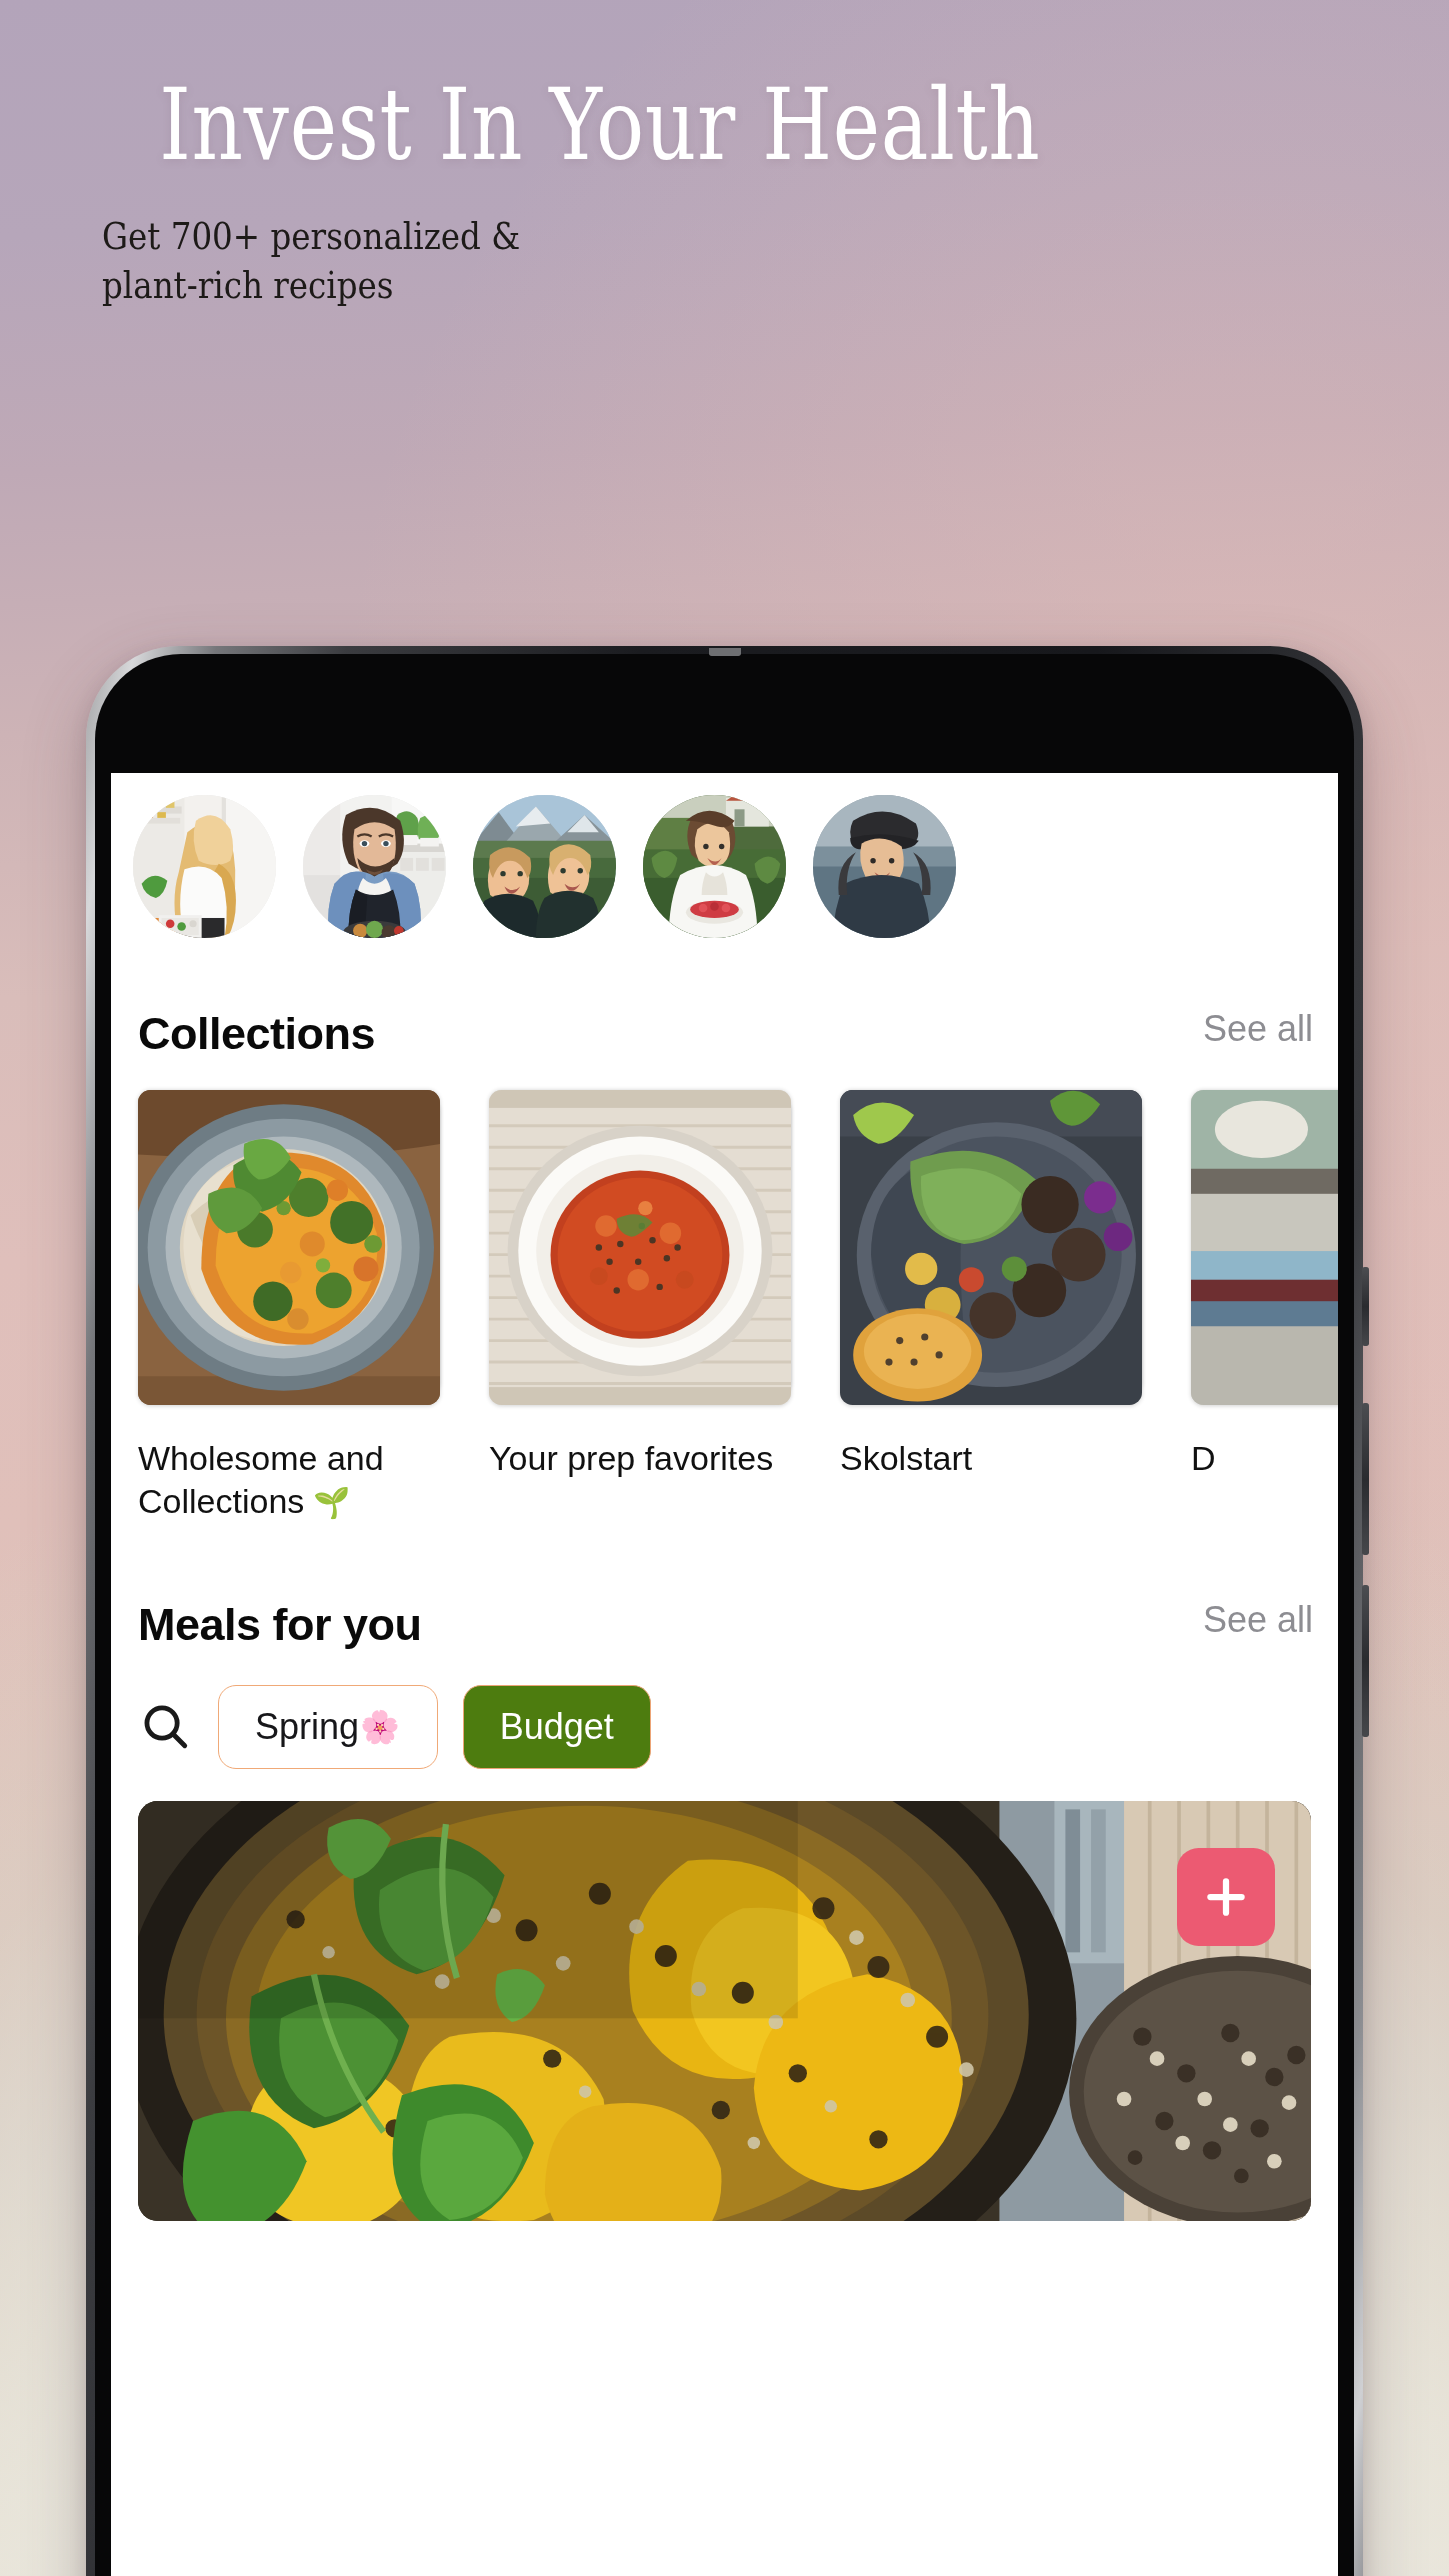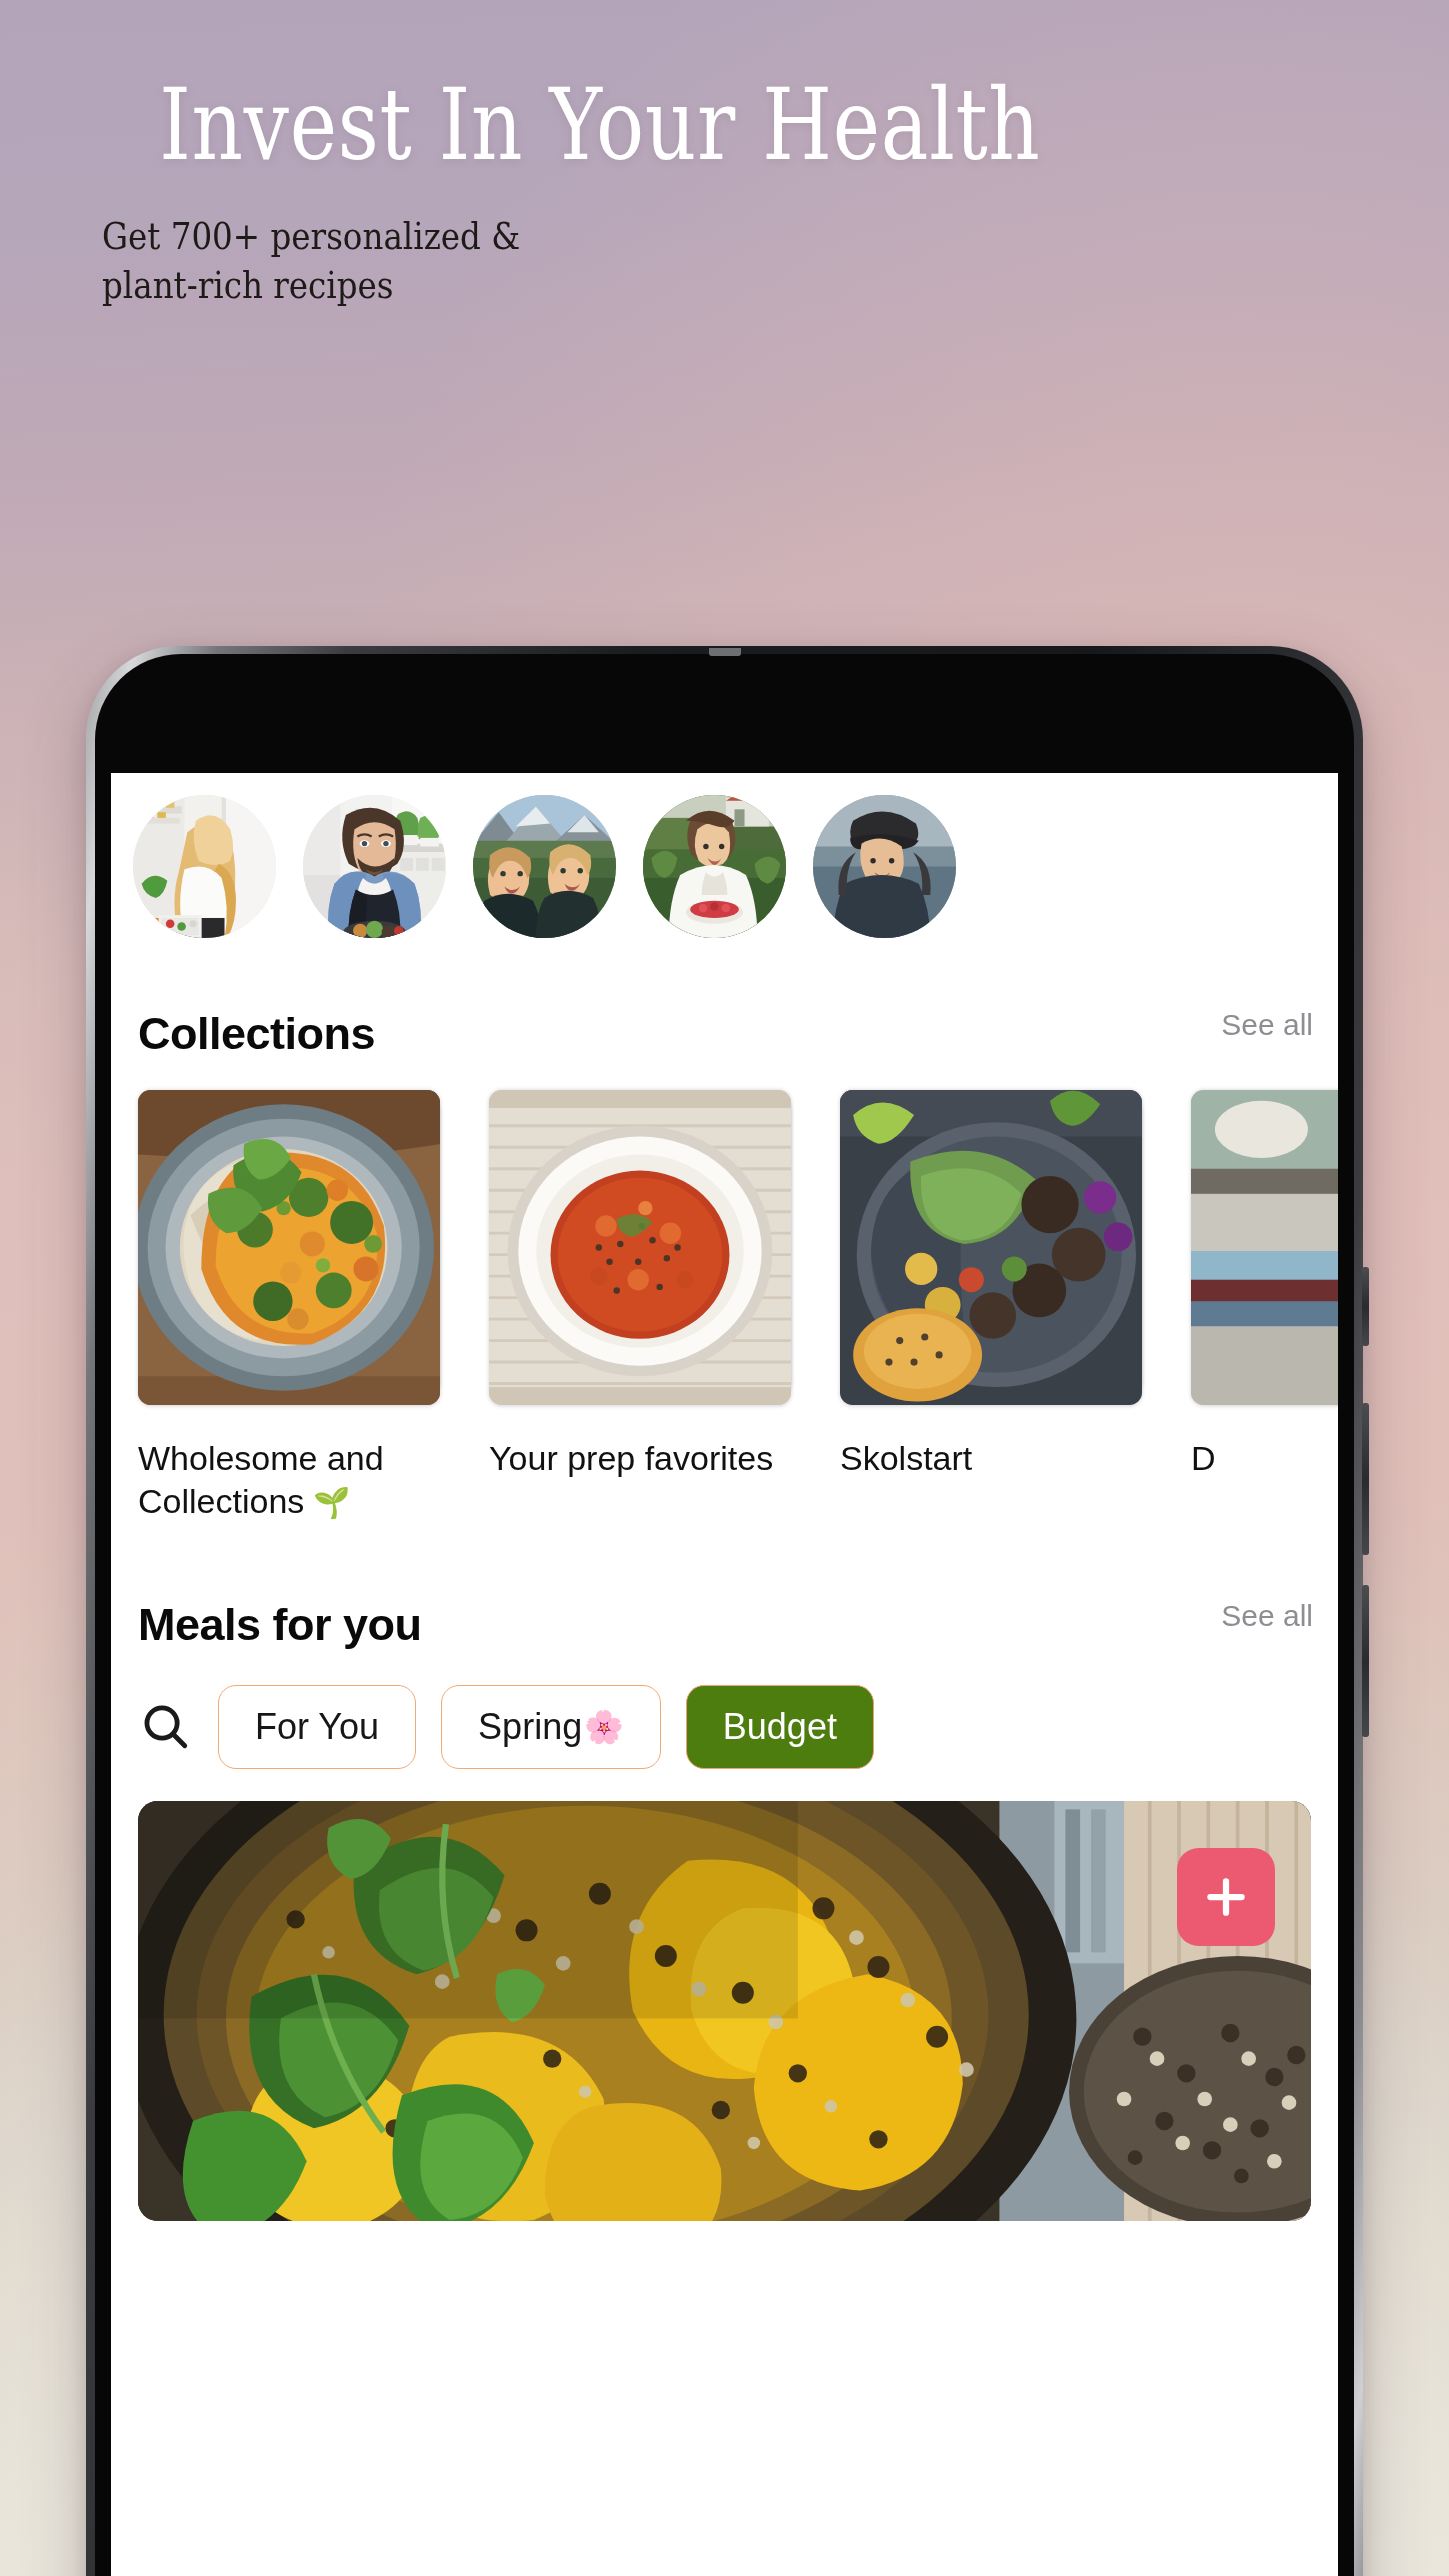--- a/index.html
+++ b/index.html
@@ -161,21 +161,21 @@
     justify-content: space-between;
     padding: 0 25px 0 27px;
   }
   .sec-title {
     font-size: 45px;
     font-weight: bold;
     color: #0a0a0a;
     letter-spacing: -0.5px;
   }
   .sec-seeall {
-    font-size: 30px;
+    font-size: 36px;
     color: #8d8d92;
   }
 
   
   .coll-row {
     display: flex;
     gap: 47px;
     padding-left: 27px;
     margin-top: 30px;
   }
@@ -670,23 +670,20 @@
         <div class="sec-title">Meals for you</div>
         <div class="sec-seeall">See all</div>
       </div>
 
       <div class="chips">
         <svg class="search-ic" viewBox="0 0 24 24" fill="none" stroke="#1a1a1a" stroke-width="2.1" stroke-linecap="round">
           <circle cx="10.5" cy="10.5" r="6.6"></circle>
           <line x1="15.4" y1="15.4" x2="20.4" y2="20.4"></line>
         </svg>
 
-        <div class="chip outline">
-          <span>For You</span>
-        </div>
 
         <div class="chip outline">
           <span>Spring</span>
           <span class="bloss">🌸</span>
         </div>
 
         <div class="chip filled">
           <span>Budget</span>
         </div>
       </div>

